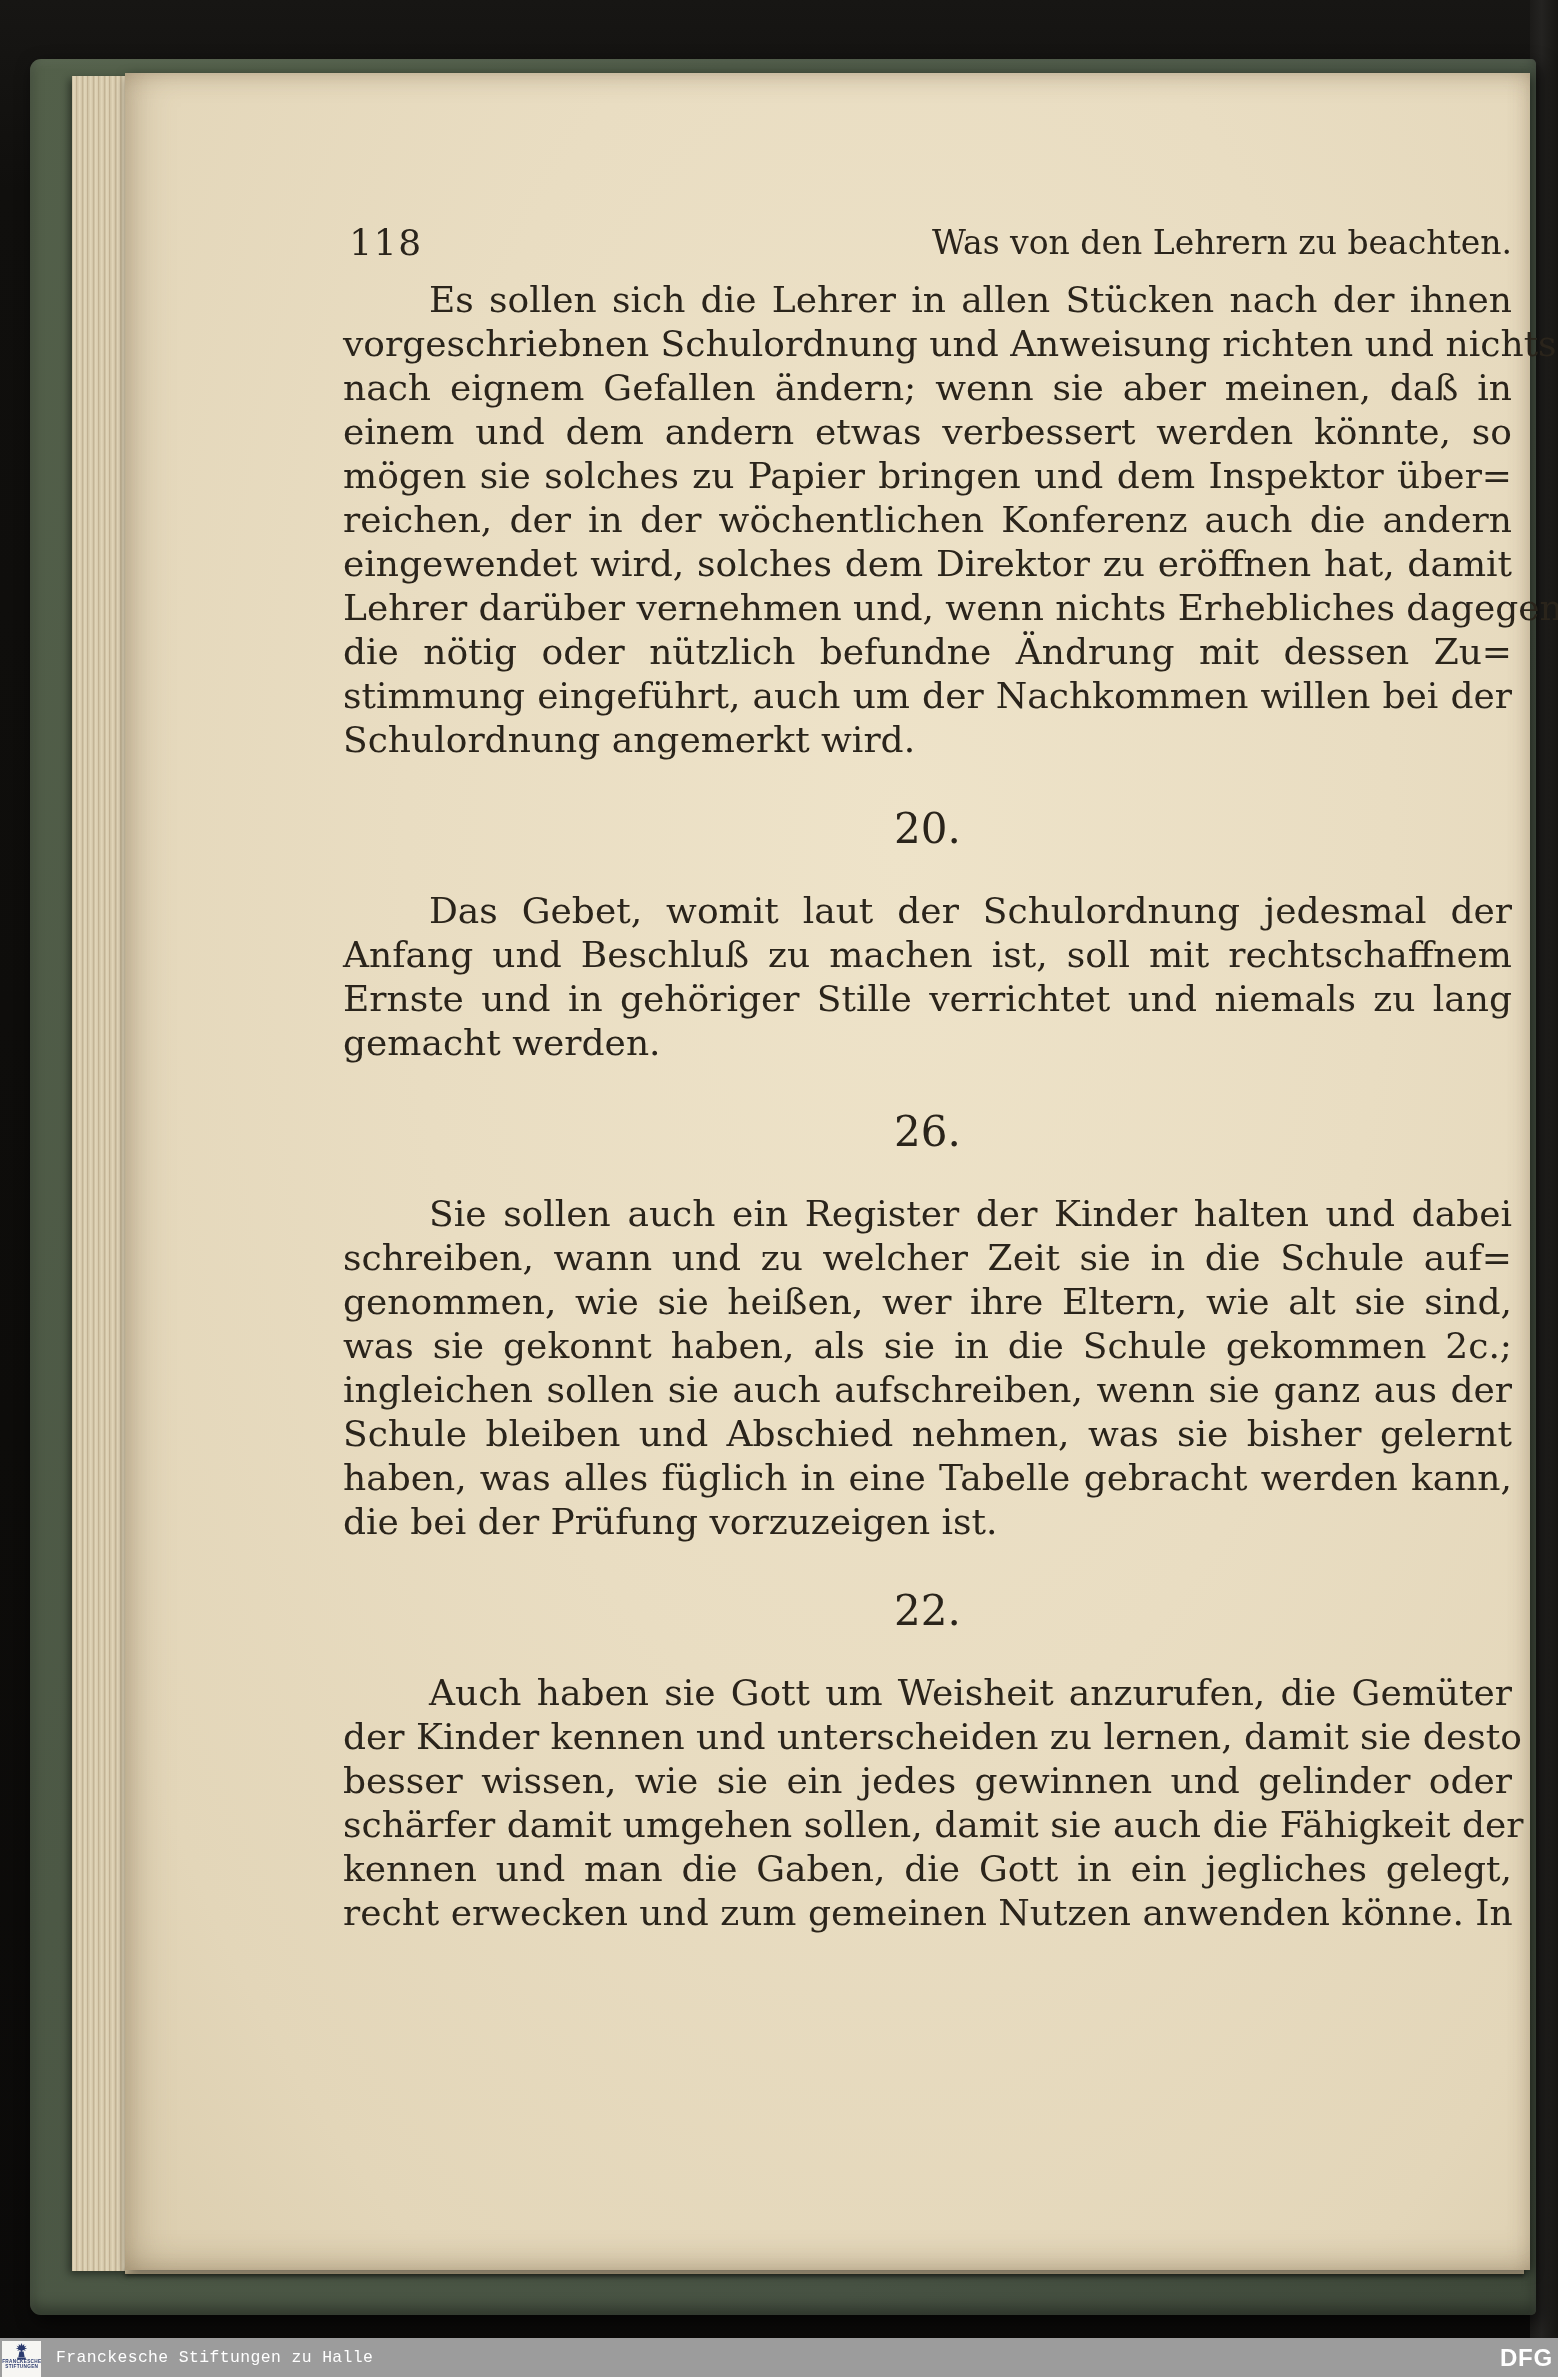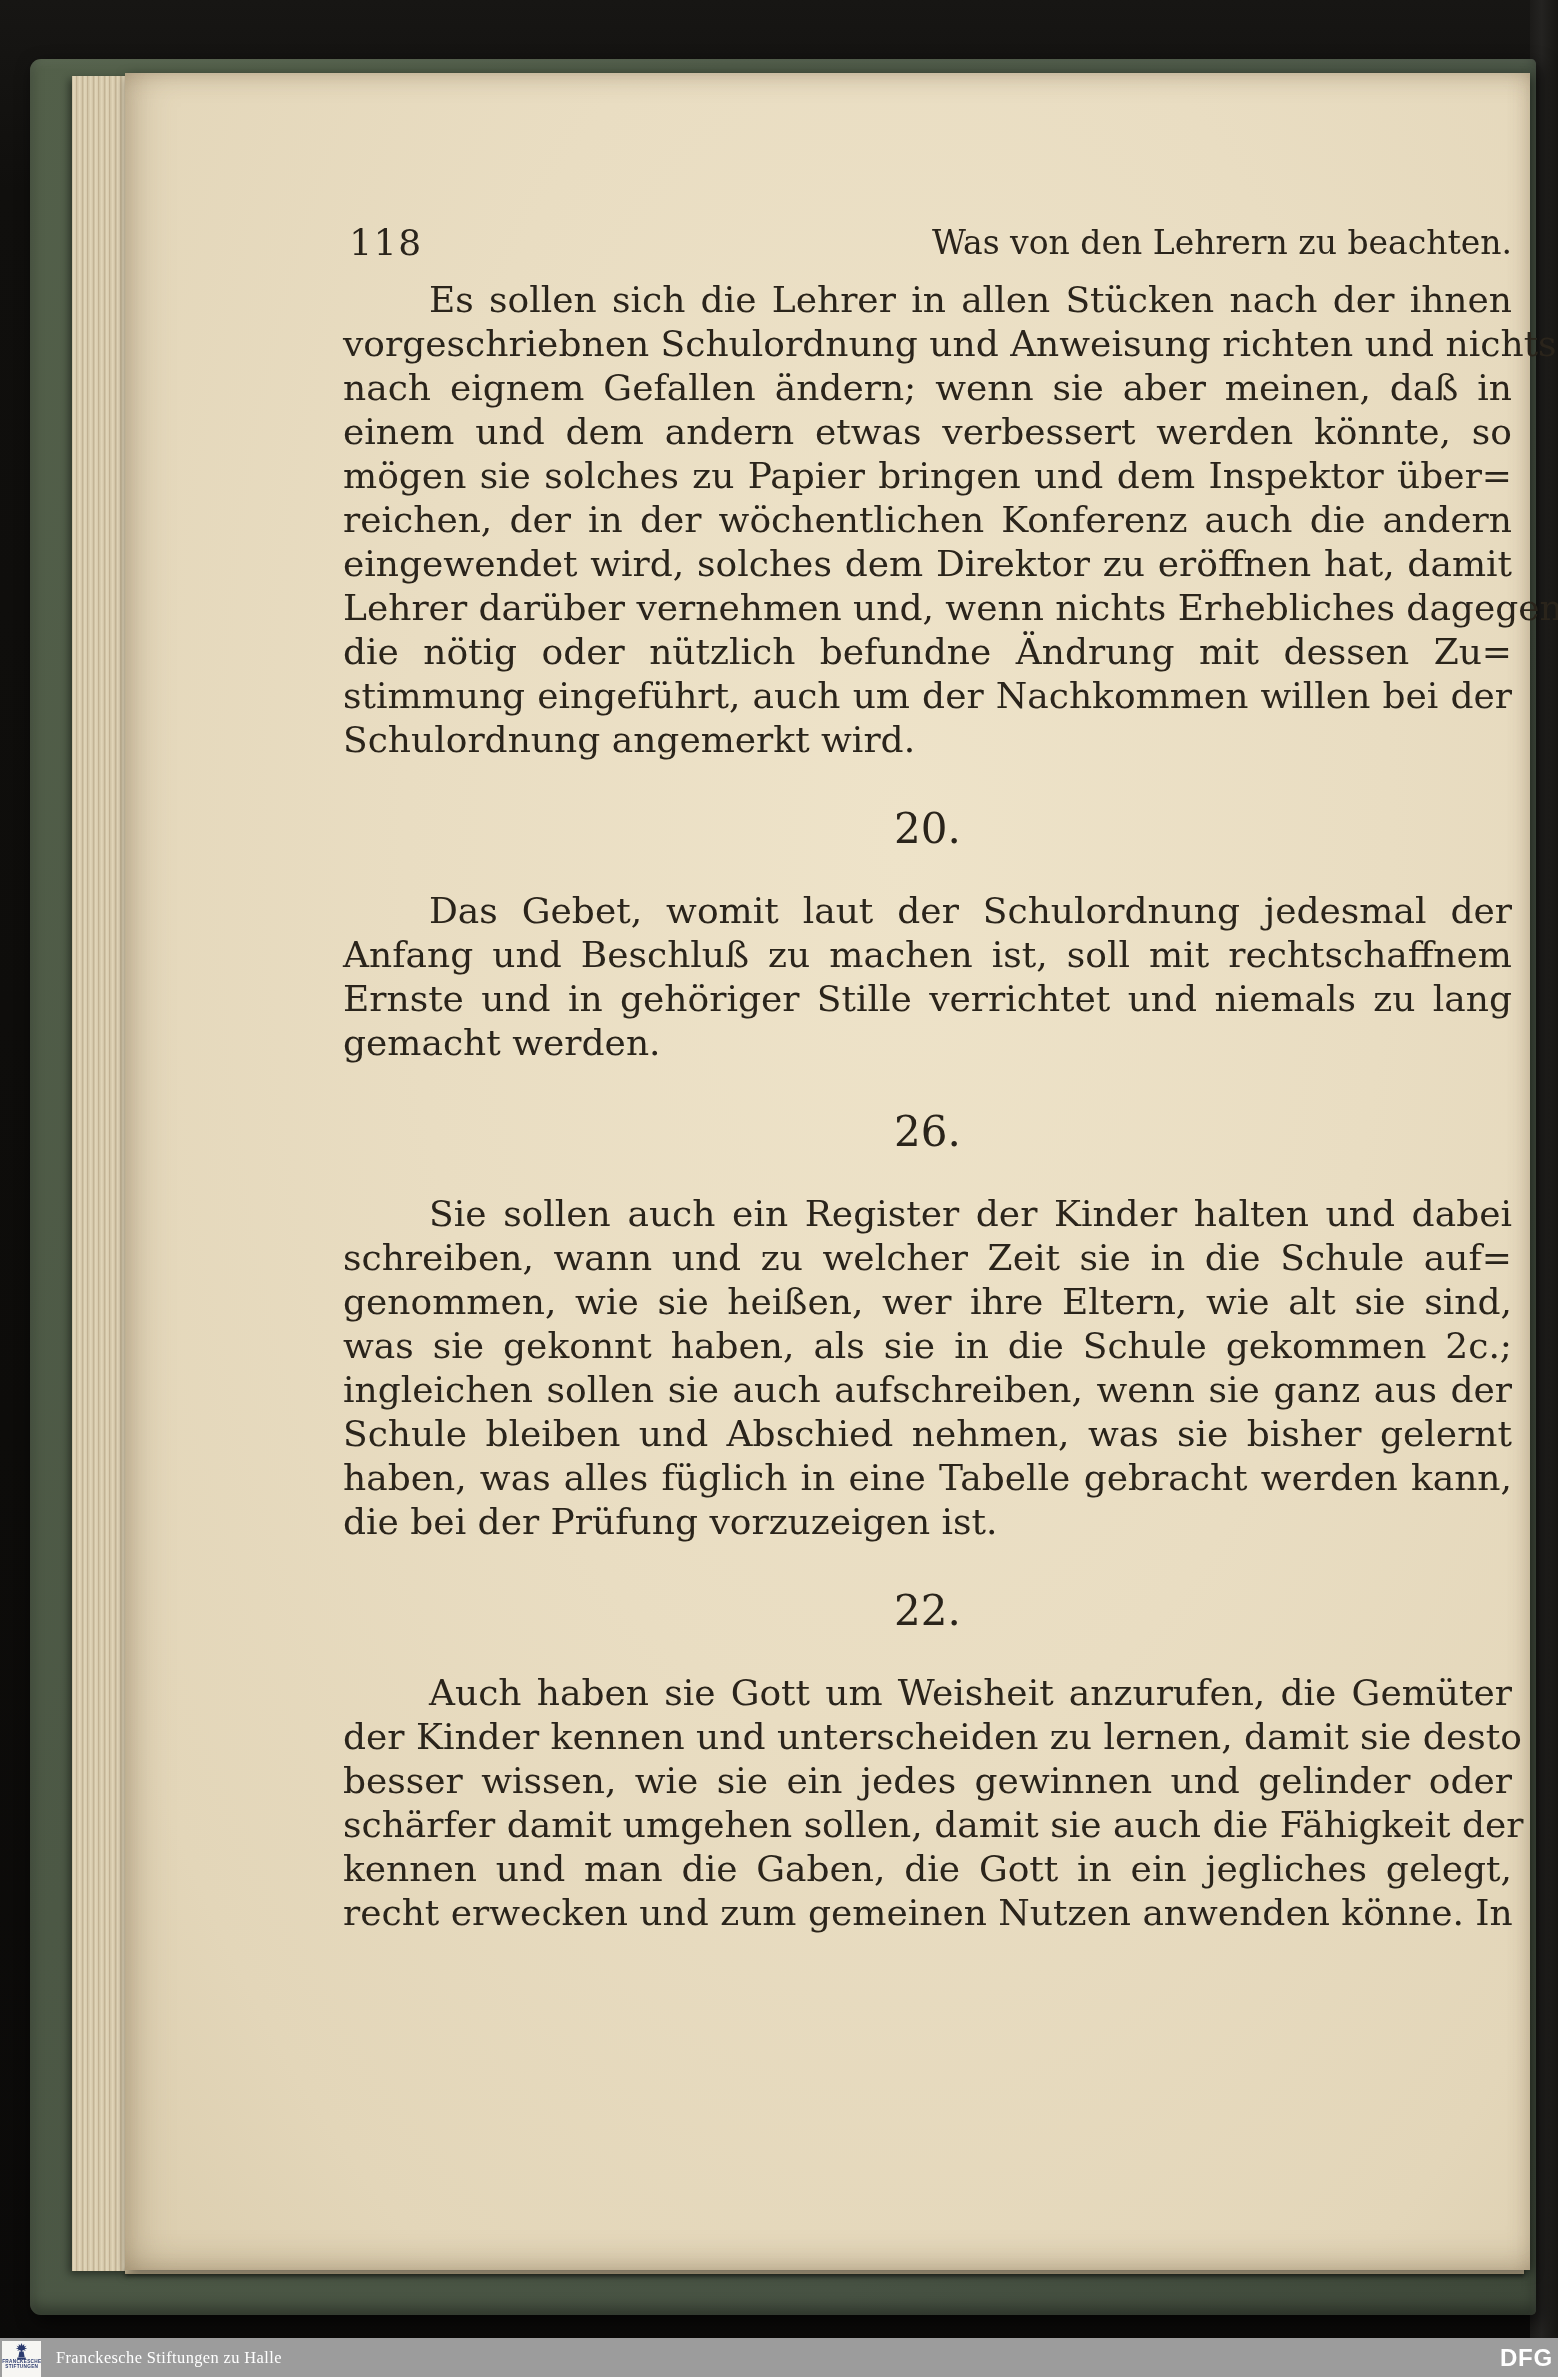--- a/index.html
+++ b/index.html
@@ -40,21 +40,21 @@
   .line.first{text-indent:86px;}
   .line.last{text-align-last:left;}
   
   .footer-bar{position:absolute;left:0;top:2338px;width:1559px;height:39px;background:#9c9c9c;}
   .logo-box{position:absolute;left:2.3px;top:3.1px;width:39px;height:36px;background:#f7f6f3;
             display:flex;flex-direction:column;align-items:center;justify-content:flex-start;}
   .logo-emblem{margin-top:2.3px;width:17px;height:17px;}
   .logo-caption{font-family:"Liberation Sans",sans-serif;font-size:4.7px;line-height:4.7px;
             color:#2b3a6e;text-align:center;letter-spacing:0.3px;font-weight:bold;}
   .footer-title{position:absolute;left:56px;top:0;height:39px;line-height:39px;
-            color:#ffffff;font-size:16.4px;font-family:Liberation Serif, serif;letter-spacing:0.4px;}
+            color:#ffffff;font-size:16.4px;font-family:Liberation Mono, monospace;letter-spacing:0.4px;}
   .dfg{position:absolute;right:6px;top:0;height:39px;line-height:39px;color:#ffffff;
             font-family:"Liberation Sans",sans-serif;font-weight:bold;font-size:24px;letter-spacing:0.8px;}
 </style>
 </head>
 <body>
 
 <div class="scene">
   <div class="right-shadow"></div>
   <div class="book-cover"></div>
   <div class="page-stack"></div>

